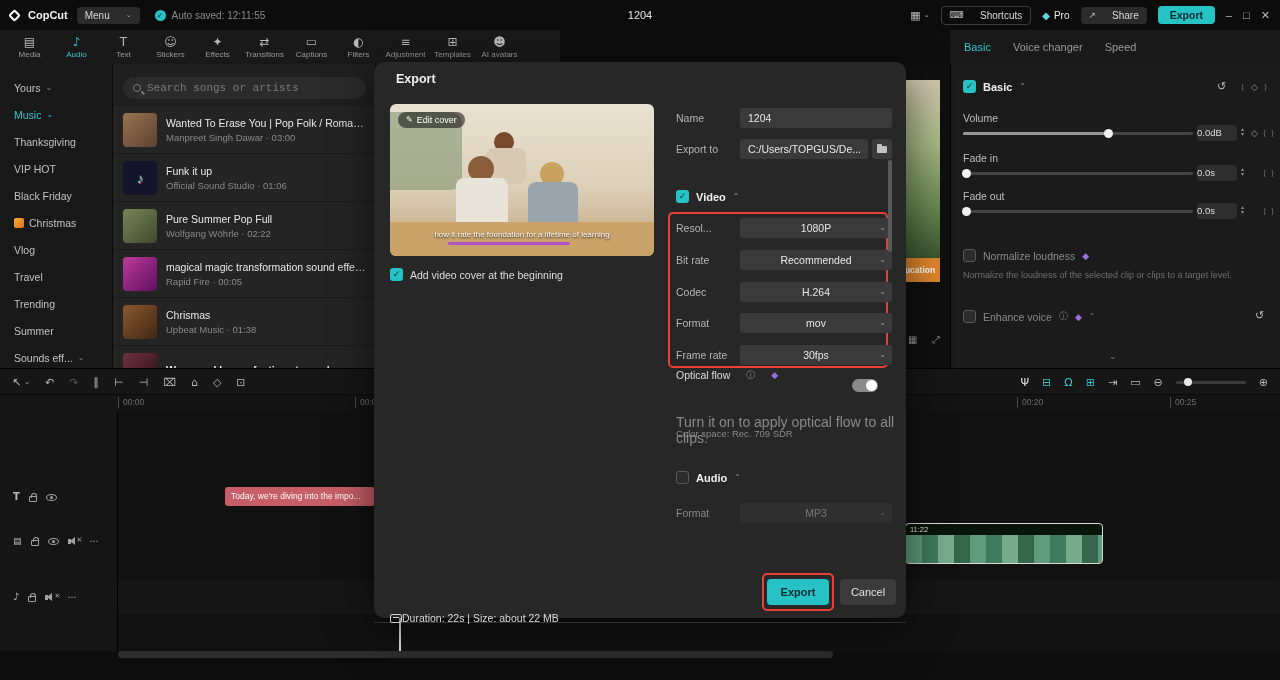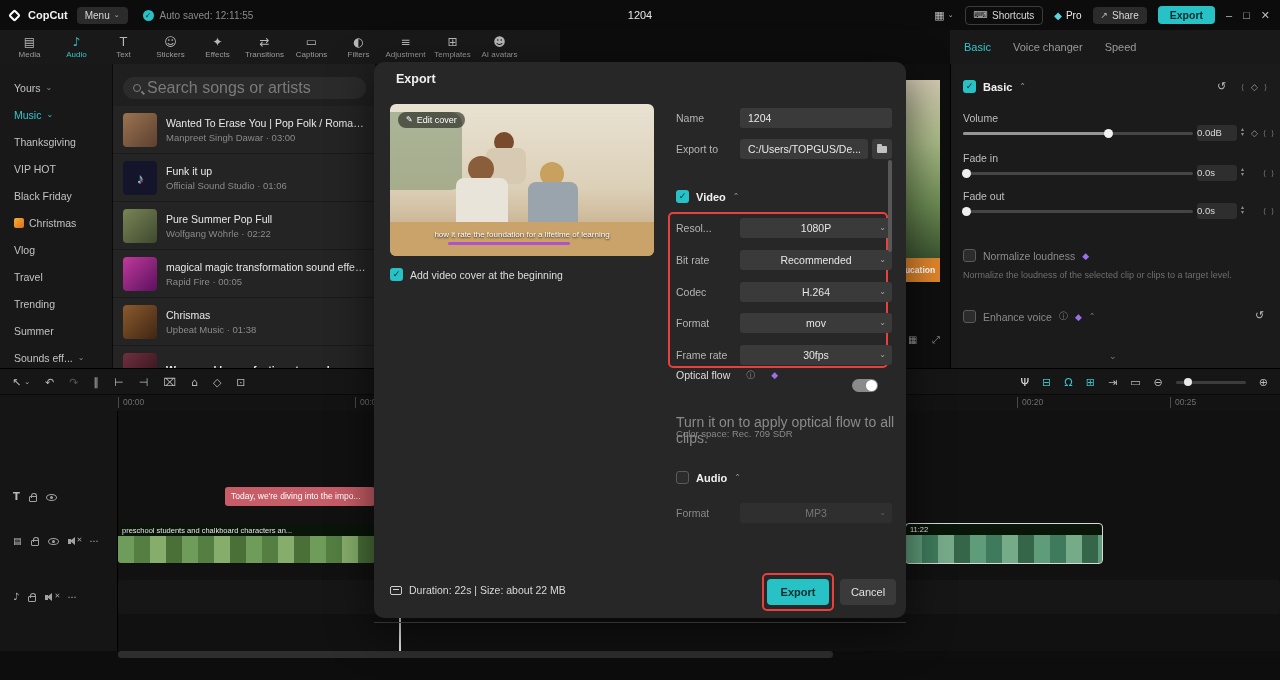--- a/index.html
+++ b/index.html
@@ -7,21 +7,21 @@
   #app{position:relative;width:1280px;height:680px;overflow:hidden;background:#0d0d0d;
        font-family:"Liberation Sans","DejaVu Sans",sans-serif;color:#ddd;font-size:11px}
   .abs{position:absolute}
   .ic{font-family:"DejaVu Sans",sans-serif;color:#b8b8b8;line-height:1}
   .flex{display:flex;align-items:center}
   .nowrap{white-space:nowrap;overflow:hidden;text-overflow:ellipsis}
 
   
   #topbar{position:absolute;left:0;top:0;width:1280px;height:30px;background:#0c0c0c;display:flex;align-items:center;padding:0 10px;gap:9px}
   .logo-mark{width:9px;height:9px;border:2px solid #fff;transform:rotate(45deg);border-radius:2px}
-  .tb-btn{background:#2b2b2b;border-radius:4px;padding:3px 8px;font-size:10px;color:#d8d8d8;display:flex;gap:4px;align-items:center}
+  .tb-btn{background:#2b2b2b;border-radius:4px;padding:3px 8px;font-size:10px;color:#d8d8d8;display:flex;gap:16px;align-items:center}
   .tb-outline{border:1px solid #3c3c3c;background:transparent}
   .dot-save{width:11px;height:11px;border-radius:50%;background:#27c2c6;color:#062a2c;font-size:8px;line-height:11px;text-align:center;font-weight:bold}
   #tb-title{position:absolute;left:50%;transform:translateX(-50%);color:#e6e6e6;font-size:11px}
   #tb-right{margin-left:auto;display:flex;align-items:center;gap:11px}
   .exp-btn{background:#27c2c6;color:#072a2c;font-weight:bold;border-radius:4px;padding:3px 12px;font-size:10.5px}
   .win{color:#bdbdbd;font-size:11px}
 
   
   #tools{position:absolute;left:0;top:30px;width:560px;height:34px;background:#191919;display:flex;padding-left:6px}
   .tool{width:47px;display:flex;flex-direction:column;align-items:center;justify-content:center;gap:2px}
@@ -39,21 +39,21 @@
   .sb-item .chev{color:#8a8a8a;font-size:8px}
   .sb-item.active{color:#35c5cb}
   .sb-item.active .chev{color:#35c5cb}
   .xmas-ic{width:10px;height:10px;border-radius:2px;background:linear-gradient(135deg,#f2b234,#e06a1e)}
 
   
   #music{position:absolute;left:112px;top:64px;width:263px;height:304px;background:#1f1f1f;border-left:1px solid #0a0a0a;overflow:hidden}
   #search{position:absolute;left:10px;top:13px;width:243px;height:22px;background:#2b2b2b;border-radius:11px;display:flex;align-items:center;gap:6px;padding:0 10px}
   .lens{width:8px;height:8px;border:1.5px solid #7d7d7d;border-radius:50%;position:relative;flex:none}
   .lens::after{content:"";position:absolute;left:7px;top:7px;width:4px;height:1.5px;background:#7d7d7d;transform:rotate(45deg)}
-  #search input{background:transparent;border:none;outline:none;color:#bdbdbd;font-size:16px;width:100%;font-family:Liberation Sans, sans-serif}
+  #search input{background:transparent;border:none;outline:none;color:#bdbdbd;font-size:11px;width:100%;font-family:Liberation Mono, monospace}
   #search input::placeholder{color:#7a7a7a}
   #songs{position:absolute;left:0;top:42px;width:263px;height:262px;overflow:hidden}
   .song{height:48px;display:flex;align-items:center;gap:9px;padding:0 10px;background:#242424;border-bottom:1px solid #1a1a1a}
   .thumb{width:34px;height:34px;border-radius:4px;flex:none;display:flex;align-items:center;justify-content:center}
   .th1{background:linear-gradient(135deg,#9a7450,#5d4030)}
   .th2{background:#14142a}
   .th3{background:linear-gradient(135deg,#7a8457,#3f4a2e)}
   .th4{background:linear-gradient(135deg,#c03a9a,#5b1060)}
   .th5{background:linear-gradient(135deg,#8a5a2e,#402613)}
   .th6{background:linear-gradient(135deg,#703040,#2a1016)}
@@ -454,24 +454,20 @@
         <span class="i-lock"></span>
         <span class="i-mute">
             <span class="i-mx">✕</span>
           </span>
         <span class="ic" style="font-size:9px">⋯</span>
       </div>
     </div>
 
     <div id="textclip">Today, we're diving into the impo...</div>
 
-    <div id="vclipL">
-      <div class="clip-label">preschool students and chalkboard characters an...</div>
-      <div class="film"></div>
-    </div>
 
     <div id="vclipR">
       <div class="clip-label">11:22</div>
       <div class="film"></div>
     </div>
 
     <div id="lane3"></div>
     <div id="playhead"></div>
   </div>
 
@@ -570,21 +566,21 @@
     </div>
     <div class="dlg-label" style="left:302px;top:445px;color:#8a8a8a">Format</div>
     <div class="dd off" style="left:366px;top:441px">
         <span>MP3</span>
         <span class="chev ic">⌄</span>
       </div>
 
     <div id="dscroll"></div>
 
     <div class="abs" style="left:0;top:560px;width:532px;height:1px;background:#323232"></div>
-    <div class="abs flex" style="left:16px;top:522px;gap:7px">
+    <div class="abs flex" style="left:16px;top:550px;">
       <span class="i-mon"></span>
       <span style="font-size:10.5px;color:#d8d8d8">Duration: 22s | Size: about 22 MB</span>
     </div>
 
     <div class="annot" style="left:388px;top:511px;width:72px;height:38px"></div>
     <div class="dlg-btn" style="left:393px;top:517px;width:62px;background:#27c2c6;color:#0b2b2d;font-weight:bold">Export</div>
     <div class="dlg-btn" style="left:466px;top:517px;width:56px;background:#3a3a3a;color:#e0e0e0">Cancel</div>
   </div>
 
 </div>

